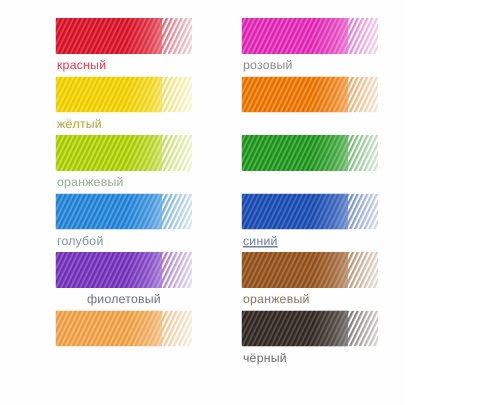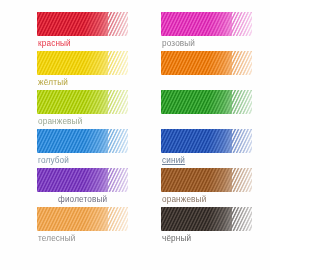--- a/index.html
+++ b/index.html
@@ -375,21 +375,20 @@
               <mask id="m10">
                 <rect width="91" height="24" style="fill:#fff" fill="url(#g10)"></rect>
               </mask>
             </defs>
             <g mask="url(#m10)">
               <rect width="91" height="24" fill="url(#p10)"></rect>
             </g>
           </svg>
         <div class="swatch-fade"></div>
       </div>
-      <div class="swatch-label" style="color: rgb(143, 143, 143);">телесный</div>
     </div>
 
     <div class="swatch-cell">
       <div class="swatch-mark">
         <div class="swatch-base" style="background: rgb(74, 64, 56);"></div>
         <svg class="swatch-hatch" viewBox="0 0 91 24" preserveAspectRatio="none">
             <defs>
               <pattern id="p11" width="3.2" height="24" patternUnits="userSpaceOnUse" patternTransform="skewX(-26)">
                 <rect x="0" y="0" width="1.7" height="24" fill="#2c2521"></rect>
               </pattern>

